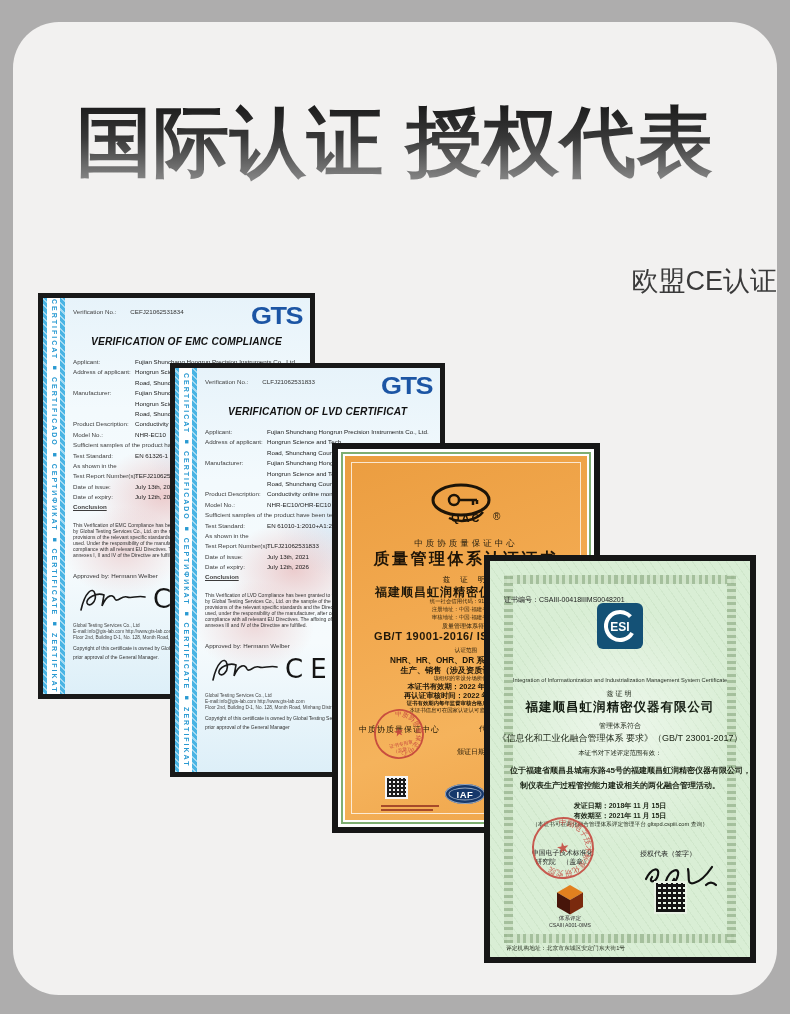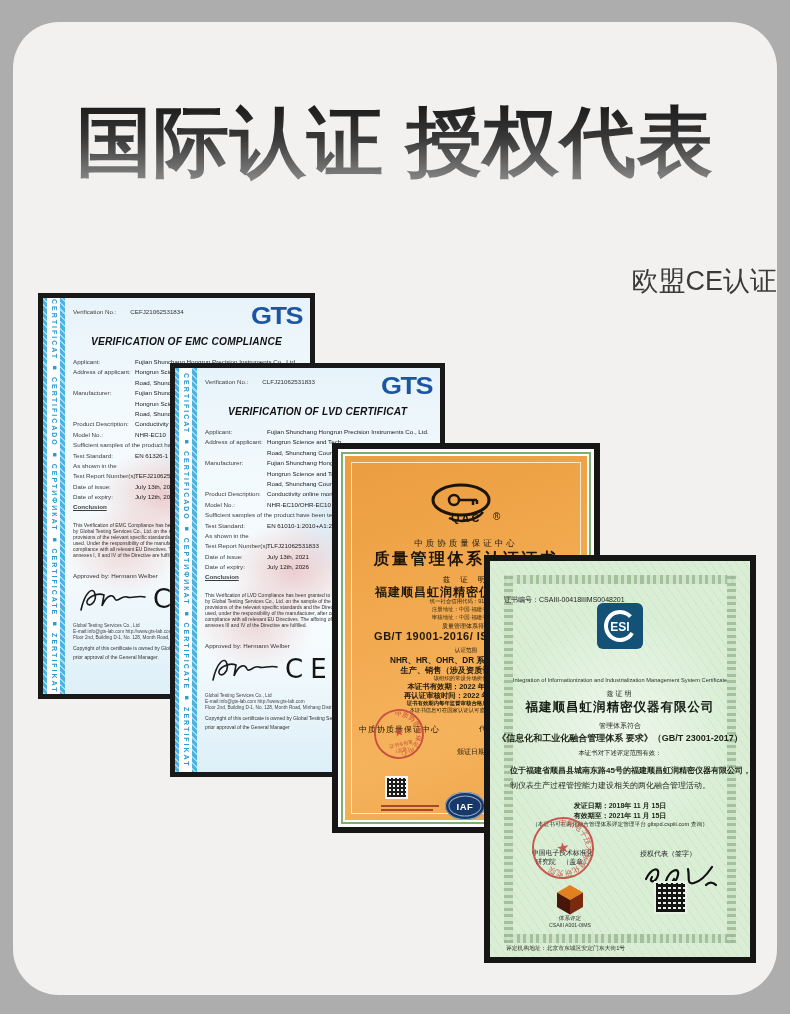--- a/index.html
+++ b/index.html
@@ -60,21 +60,21 @@
   .q-recert{top:235px;font-size:7.4px;font-weight:bold}
   .q-note1{top:244px;font-size:5.4px;font-weight:bold}
   .q-note2{top:251px;font-size:5.4px}
   .q-issuer{position:absolute;left:14px;top:268px;font-size:8px;letter-spacing:1px;color:#241a08;white-space:nowrap}
   .q-rep{position:absolute;left:134px;top:268px;font-size:7px;color:#241a08;white-space:nowrap}
   .q-date{position:absolute;left:112px;top:291px;font-size:7px;color:#241a08;white-space:nowrap}
   .q-seal{position:absolute;left:28px;top:252px;transform:rotate(-12deg);opacity:.92}
   .q-qr{position:absolute;left:40px;top:320px;width:23px;height:23px;border:2px solid #f6f6f6;
     background:repeating-linear-gradient(0deg,#1c1c1c 0 2px,transparent 2px 4px),repeating-linear-gradient(90deg,#1c1c1c 0 2px,#f2f2f2 2px 4px)}
   .q-redline{position:absolute;left:36px;height:2px;background:rgba(140,40,28,.75)}
-  .iaf{position:absolute;left:100px;top:336px;width:40px;height:28px;border-radius:50%;background:#16386b;display:flex;align-items:center;justify-content:center;color:#fff;font-size:9.5px;font-weight:bold;letter-spacing:.5px;box-shadow:inset 0 0 0 1px rgba(255,255,255,.55),inset 0 0 0 3.5px #16386b,inset 0 0 0 4.5px rgba(255,255,255,.55)}
+  .iaf{position:absolute;left:100px;top:328px;width:40px;height:20px;border-radius:50%;background:#16386b;display:flex;align-items:center;justify-content:center;color:#fff;font-size:9.5px;font-weight:bold;letter-spacing:.5px;box-shadow:inset 0 0 0 1px rgba(255,255,255,.55),inset 0 0 0 3.5px #16386b,inset 0 0 0 4.5px rgba(255,255,255,.55)}
 
   
   .cesi-cert{position:absolute;left:484px;top:555px;width:272px;height:408px;border:6px solid #161616;overflow:hidden;
     background:
       radial-gradient(circle at 50% 42%, rgba(255,255,255,.55), rgba(255,255,255,0) 45%),
       repeating-linear-gradient(55deg, rgba(176,205,170,.22) 0 1px, transparent 1px 7px),
       #d9eed5}
   .gframe{position:absolute;inset:14px;pointer-events:none}
   .gframe .fs{position:absolute;background:repeating-linear-gradient(90deg,#9cb893 0 3px,#cfe3c8 3px 6.5px);opacity:.85}
   .gframe .ft{left:0;right:0;top:0;height:9px}
@@ -82,24 +82,24 @@
   .gframe .fl{left:0;top:0;bottom:0;width:9px;background:repeating-linear-gradient(0deg,#9cb893 0 3px,#cfe3c8 3px 6.5px)}
   .gframe .fr{right:0;top:0;bottom:0;width:9px;background:repeating-linear-gradient(0deg,#9cb893 0 3px,#cfe3c8 3px 6.5px)}
   .cc{position:absolute;left:0;width:100%;text-align:center;white-space:nowrap;color:#1c2416}
   .c-no{position:absolute;left:14px;top:34px;font-size:7px;color:#222;white-space:nowrap}
   .cesi-logo{position:absolute;left:50%;top:42px;transform:translateX(-50%);width:46px;height:46px;border-radius:6px;background:#145176;display:flex;align-items:center;justify-content:center}
   .c-title{top:98px;font-size:16.5px;font-weight:bold;letter-spacing:1px;color:#101810}
   .c-title-en{top:116px;font-size:5.7px;color:#2c352a}
   .c-hereby{top:128px;font-size:7px;letter-spacing:2px}
   .c-company{top:138px;font-size:12.5px;font-weight:bold;letter-spacing:1px;color:#141d12}
   .c-conform{top:160px;font-size:7px}
-  .c-standard{top:171px;font-size:9px;font-weight:bold}
+  .c-standard{top:171px;font-size:9px;font-weight:normal}
   .c-scopeintro{top:188px;font-size:6.4px}
   .c-scope1{top:204px;font-size:8px;font-weight:bold;text-align:left;padding:0 20px}
-  .c-scope2{top:219px;font-size:8px;font-weight:normal;text-align:left;padding:0 20px}
+  .c-scope2{top:219px;font-size:8px;font-weight:bold;text-align:center;padding:0 20px}
   .c-issue{top:240px;font-size:7px;font-weight:bold}
   .c-valid{top:250px;font-size:7px;font-weight:bold}
   .c-query{top:260px;font-size:5.7px}
   .c-sealorg{position:absolute;left:42px;top:288px;font-size:6.8px;color:#222;text-align:center;line-height:8.5px;white-space:nowrap}
   .c-auth{position:absolute;left:150px;top:288px;font-size:7px;color:#222;white-space:nowrap}
   .c-seal{position:absolute;left:40px;top:254px;transform:rotate(-10deg);opacity:.88}
   .c-sig{position:absolute;left:150px;top:298px}
   .c-sig path{stroke:#111;stroke-width:2.2;fill:none;stroke-linecap:round}
   .cube{position:absolute;left:64px;top:322px}
   .c-cube1{position:absolute;left:40px;top:354px;width:80px;text-align:center;font-size:5.6px;color:#333}

